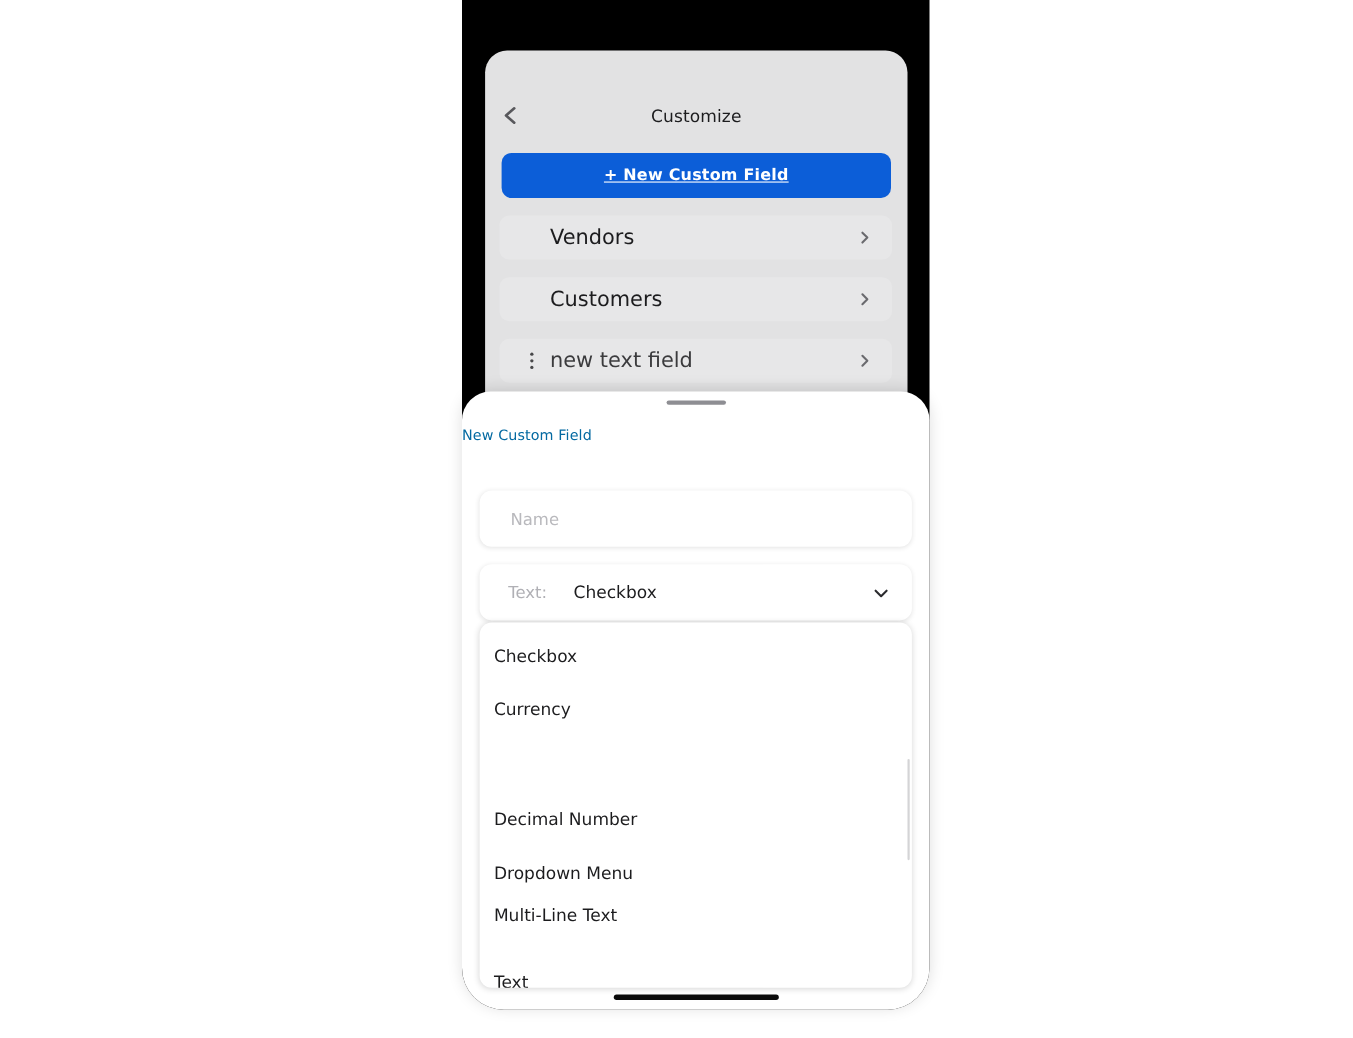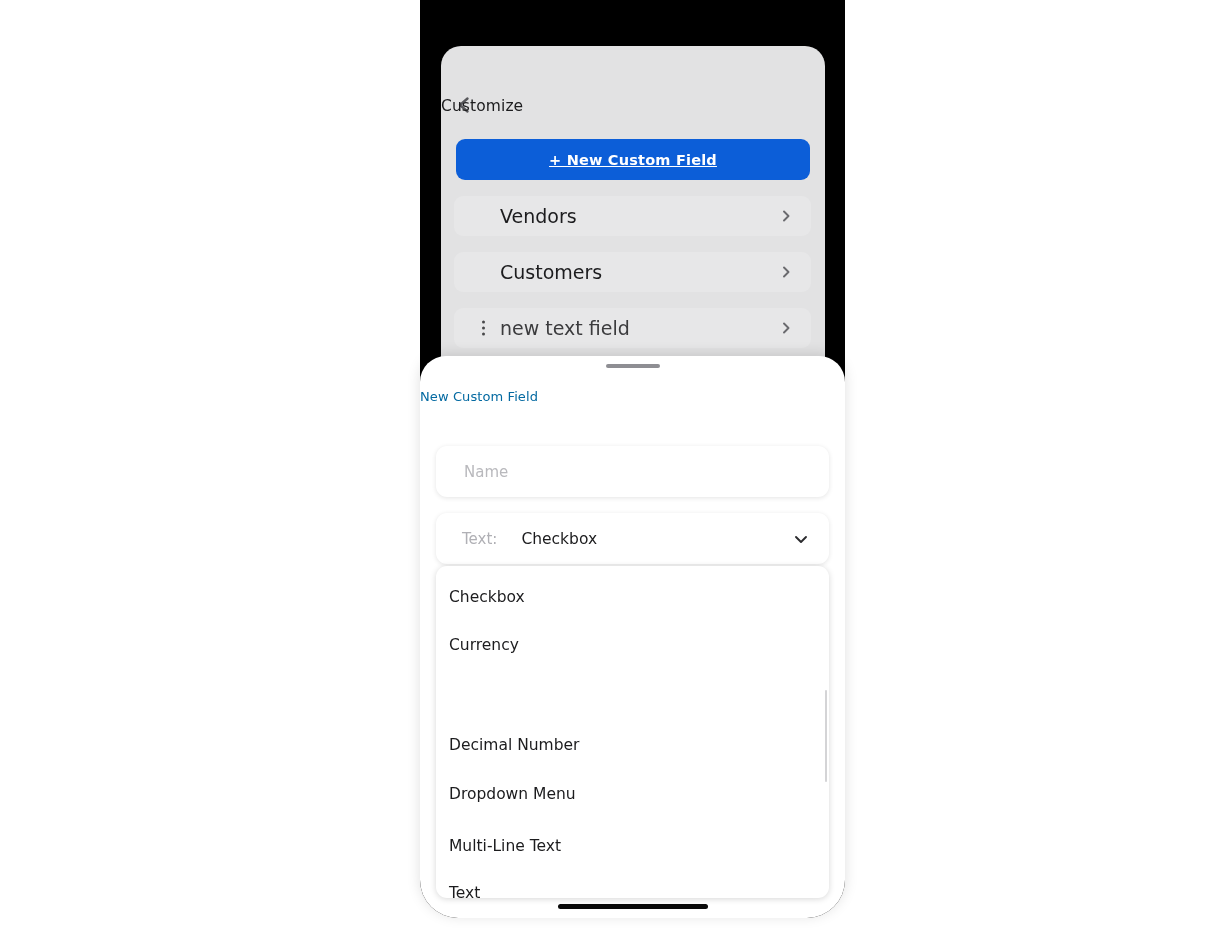--- a/index.html
+++ b/index.html
@@ -47,20 +47,21 @@
     width: 22px;
     height: 22px;
     cursor: pointer;
   }
   #back-chevron svg { display: block; }
   #bg-title {
     position: absolute;
     left: 0;
     right: 0;
     top: 51px;
+    text-align: center;
     font-size: 15.5px;
     color: #1c1c1e;
     letter-spacing: 0.1px;
   }
 
   #new-field-button {
     position: absolute;
     left: 15px;
     top: 93px;
     width: 354px;
@@ -356,21 +357,21 @@
         </div>
       <div class="dropdown-option" style="top:54px">
           <span>Currency</span>
         </div>
       <div class="dropdown-option" style="top:154.2px">
           <span>Decimal Number</span>
         </div>
       <div class="dropdown-option" style="top:203.6px">
           <span>Dropdown Menu</span>
         </div>
-      <div class="dropdown-option" style="top:255px">
+      <div class="dropdown-option" style="top:241px">
           <span>Multi-Line Text</span>
         </div>
       <div class="dropdown-option" style="top:302.4px">
           <span>Text</span>
         </div>
     </div>
     <div id="dropdown-scrollbar"></div>
   </div>
 
   <div id="home-indicator"></div>

